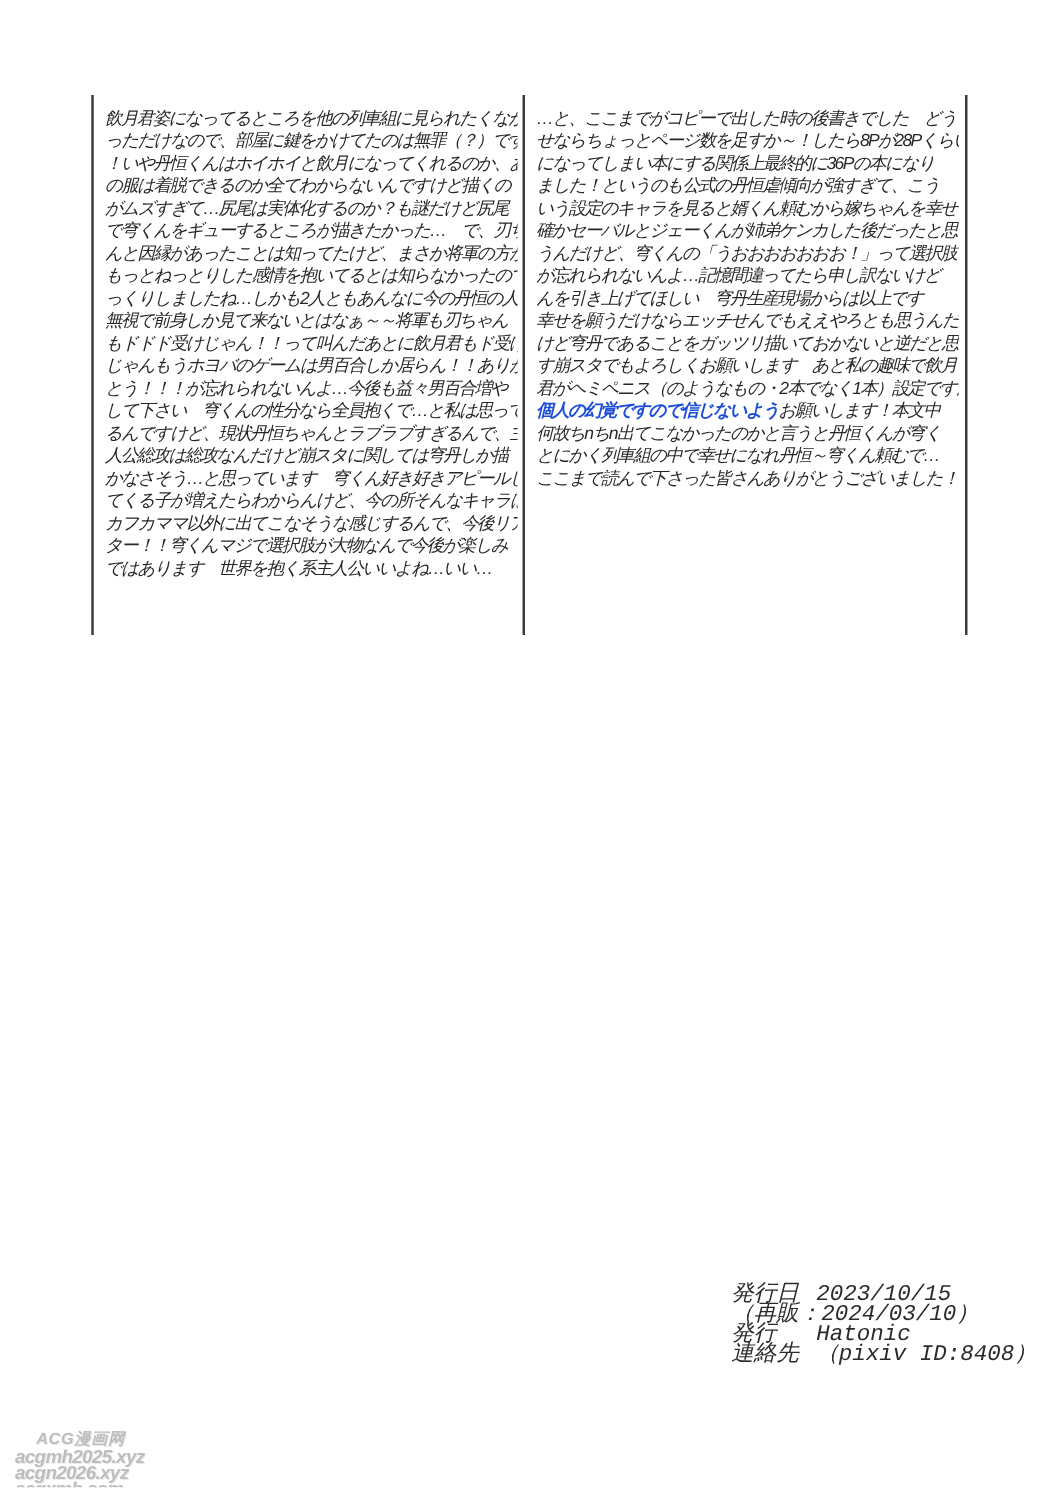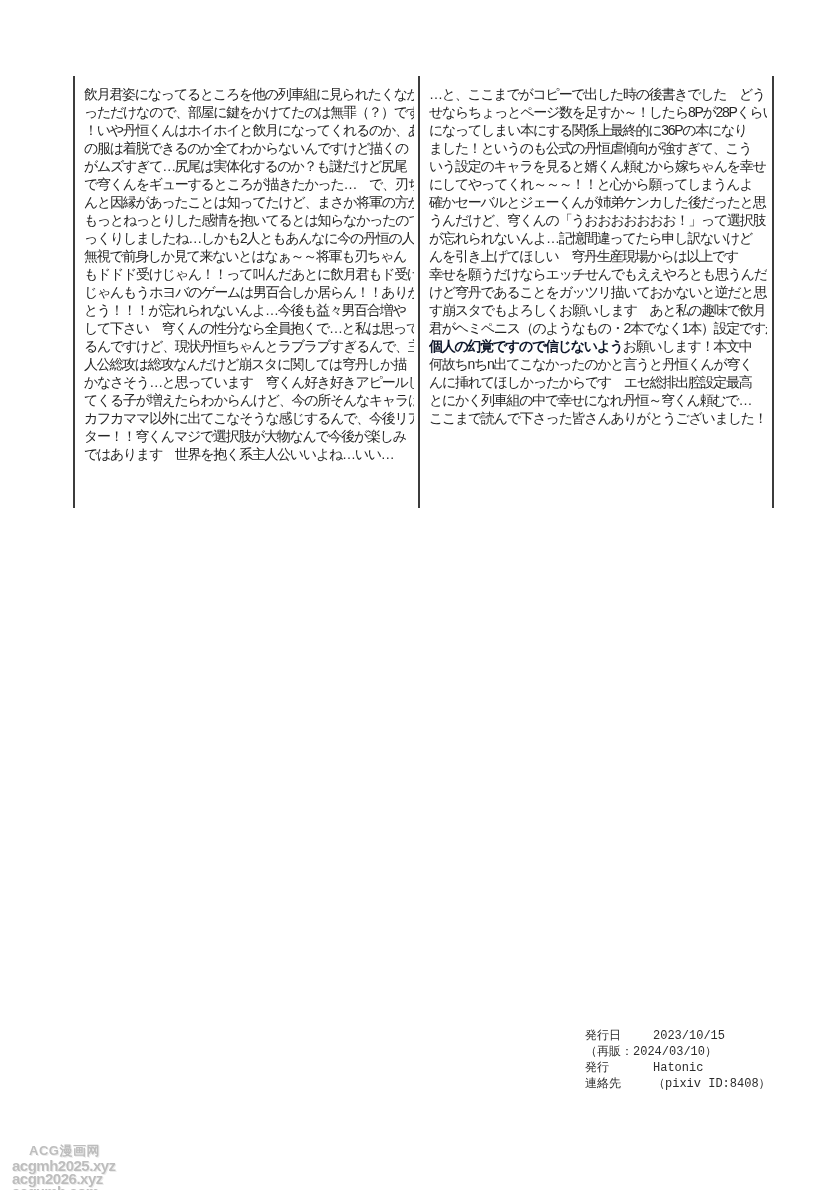--- a/index.html
+++ b/index.html
@@ -2,20 +2,21 @@
 <html><head>
 <meta charset="utf-8">
 <style>
   html,body{margin:0;padding:0;background:#ffffff;}
   .page{
     position:relative;
     width:840px;height:1190px;
     background:#ffffff;
     overflow:hidden;
     font-family:"Liberation Sans","DejaVu Sans",sans-serif;
+    font-style:italic;
   }
   
   .vrule{
     position:absolute;
     top:76px;height:432px;width:2px;
     background:#3c3c3c;
   }
   .vrule-left{left:73px;}
   .vrule-center{left:418px;}
   .vrule-right{left:772px;}
@@ -27,27 +28,27 @@
     font-size:14px;
   }
   .col-left{left:84px;width:330px;}
   .col-right{left:429px;width:338px;}
   .tline{
     height:18px;line-height:18px;
     white-space:nowrap;
     letter-spacing:-1.3px;
     overflow:hidden;
   }
-  .tline b{color:#0f172a;font-weight:bold;}
+  .tline b{color:#1d4ed8;font-weight:bold;}
   
   .colophon{
     position:absolute;
     left:585px;top:1028px;
     font-family:"Liberation Mono","DejaVu Sans Mono",monospace;
-    font-size:12px;
+    font-size:18px;
     color:#2b2b2b;
   }
   .crow{height:16px;line-height:16px;white-space:pre;}
   .clabel{display:inline-block;width:68px;}
   
   .watermark{
     position:absolute;
     left:12px;top:1106px;
     font-weight:bold;
     color:#bdbdbd;
@@ -94,32 +95,30 @@
       <div class="tline">カフカママ以外に出てこなそうな感じするんで、今後リア</div>
       <div class="tline">ター！！穹くんマジで選択肢が大物なんで今後が楽しみ</div>
       <div class="tline">ではあります　世界を抱く系主人公いいよね…いい…</div>
     </div>
   <div class="afterword-col col-right">
       <div class="tline">…と、ここまでがコピーで出した時の後書きでした　どう</div>
       <div class="tline">せならちょっとページ数を足すか～！したら8Pが28Pくらい</div>
       <div class="tline">になってしまい本にする関係上最終的に36Pの本になり</div>
       <div class="tline">ました！というのも公式の丹恒虐傾向が強すぎて、こう</div>
       <div class="tline">いう設定のキャラを見ると婿くん頼むから嫁ちゃんを幸せ</div>
-      <div class="tline">にしてやってくれ～～～！！と心から願ってしまうんよ</div>
       <div class="tline">確かセーバルとジェーくんが姉弟ケンカした後だったと思</div>
       <div class="tline">うんだけど、穹くんの「うおおおおおおお！」って選択肢</div>
       <div class="tline">が忘れられないんよ…記憶間違ってたら申し訳ないけど</div>
       <div class="tline">んを引き上げてほしい　穹丹生産現場からは以上です</div>
       <div class="tline">幸せを願うだけならエッチせんでもええやろとも思うんだ</div>
       <div class="tline">けど穹丹であることをガッツリ描いておかないと逆だと思</div>
       <div class="tline">す崩スタでもよろしくお願いします　あと私の趣味で飲月</div>
       <div class="tline">君がヘミペニス（のようなもの・2本でなく1本）設定ですが</div>
       <div class="tline"><b>個人の幻覚ですので信じないよう</b><span>お願いします！本文中</span></div>
       <div class="tline">何故ちnちn出てこなかったのかと言うと丹恒くんが穹く</div>
-      <div class="tline">んに挿れてほしかったからです　エセ総排出腔設定最高</div>
       <div class="tline">とにかく列車組の中で幸せになれ丹恒～穹くん頼むで…</div>
       <div class="tline">ここまで読んで下さった皆さんありがとうございました！</div>
     </div>
 
   <div class="colophon">
       <div class="crow"><span class="clabel">発行日</span><span>2023/10/15</span></div>
       <div class="crow"><span>（再販：2024/03/10）</span></div>
       <div class="crow"><span class="clabel">発行</span><span>Hatonic</span></div>
       <div class="crow"><span class="clabel">連絡先</span><span>（pixiv ID:8408）</span></div>
     </div>

